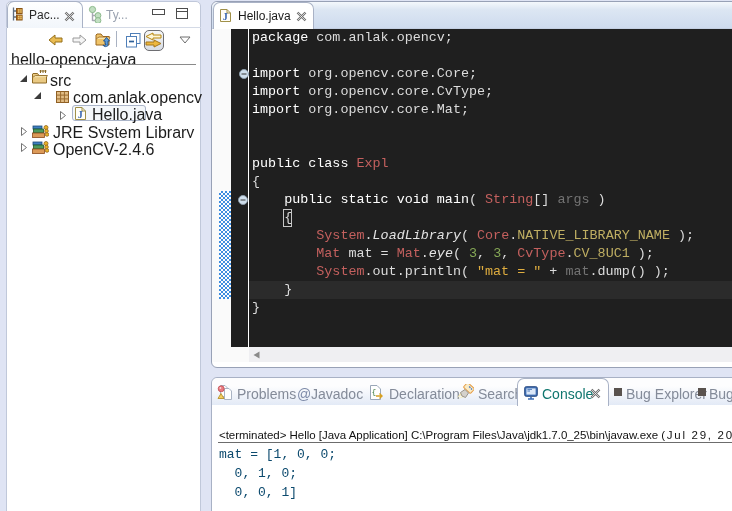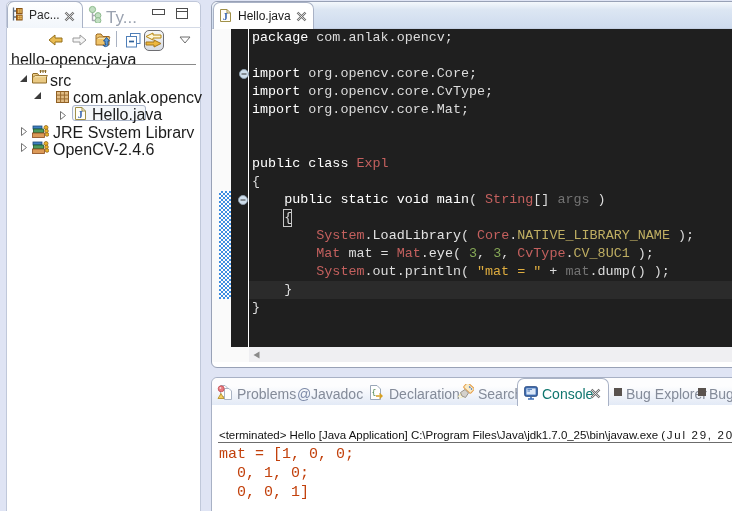--- a/index.html
+++ b/index.html
@@ -4,48 +4,48 @@
 html,body{width:732px;height:511px}
 body{position:relative;background:#dfe4f4;font-family:"Liberation Sans",sans-serif;overflow:hidden}
 .abs{position:absolute}
 .mono{font-family:"Liberation Mono",monospace}
 
 #lp{left:6px;top:1px;width:195px;height:520px;background:#fff;border:1px solid #c0c8da;border-radius:5px 5px 0 0}
 #lp-tabline{left:6px;top:27px;width:195px;height:1px;background:#d4dae6}
 .tab-act{background:linear-gradient(#fff,#f2f6fb);border:1px solid #a9b2c6;border-bottom:none;border-radius:7px 7px 0 0}
 #lp-tab1{left:7px;top:1px;width:76px;height:27px}
 #lp-tabtxt1{left:29px;top:8px;font-size:12px;color:#2a2a2a}
-#lp-tabtxt2{left:106px;top:8px;font-size:17px;color:#9aa2b0}
+#lp-tabtxt2{left:106px;top:8px;font-size:12px;color:#9aa2b0}
 
 .trow{font-size:16px;color:#1c1c1c;white-space:nowrap}
 .gray{color:#949494}
 
 #ed{left:211px;top:1px;width:530px;height:367px;background:#fff;border:1px solid #98a1b6;border-radius:6px 6px 0 6px}
 #ed-tabbar{left:212px;top:2px;width:530px;height:26px;background:linear-gradient(#f4f8fc,#dce6f3 30%,#cedbee);border-radius:6px 6px 0 0}
 #ed-tab{left:213px;top:2px;width:101px;height:27px;background:#fff;border:1px solid #a9b2c6;border-bottom:none;border-radius:7px 7px 0 0}
 #ed-tabtxt{left:238px;top:9px;font-size:12px;color:#1a1a1a}
 #ed-body{left:212px;top:28px;width:520px;height:319px;background:#fafafa;border-top:1px solid #c3cfe2}
 #ed-dark{left:231px;top:29px;width:501px;height:318px;background:#1f1f1f}
 #ed-sepline{left:248px;top:29px;width:1px;height:318px;background:#fff}
 #ed-range{left:218.5px;top:191px;width:12.5px;height:108px;background-image:conic-gradient(#3e8de0 25%,#fdfdfd 0 50%,#3e8de0 0 75%,#fdfdfd 0);background-size:4px 4px}
 #ed-curline{left:249px;top:281px;width:483px;height:18px;background:#2b2b2b}
 #code{left:252px;top:29px;font-size:13.4px;line-height:18px;color:#dcdcdc;white-space:pre}
 #code b{font-weight:normal;color:#fff}
-.t{color:#c4605e}.cst{color:#bfae62}.num{color:#85a856}.str{color:#dfad3f}.va{color:#737373}.it{color:#e3e3e3}
+.t{color:#c4605e}.cst{color:#bfae62}.num{color:#85a856}.str{color:#dfad3f}.va{color:#737373}.it{font-style:italic;color:#e3e3e3}
 #bracebox{left:282.5px;top:208.5px;width:9px;height:18.5px;border:1.4px solid #c6c6c6}
 #ed-scroll{left:249px;top:347px;width:483px;height:15px;background:#efeff2}
 #ed-scrollwhite{left:212px;top:347px;width:37px;height:15px;background:#fafafa}
 
 #bp{left:211px;top:377px;width:530px;height:140px;background:#fff;border:1px solid #a8b1c5;border-radius:6px 6px 0 0}
 #bp-tabbar{left:212px;top:378px;width:530px;height:27px;background:linear-gradient(#fdfdfe 30%,#e3eaf6);border-radius:6px 6px 0 0}
 #bp-tab{left:517px;top:378px;width:92px;height:28px;background:#fff;border:1px solid #a9b2c6;border-bottom:none;border-radius:7px 7px 0 0}
 .btxt{font-size:14px;color:#848b99;top:386px;white-space:nowrap}
 #console-head{left:219px;top:429px;font-size:11.5px;letter-spacing:-0.03px;color:#111;white-space:nowrap}
 #console-line{left:218px;top:442px;width:514px;height:1px;background:#6c6c6c}
-#console-body{left:219px;top:446px;font-size:15px;line-height:18.8px;color:#c2410c;white-space:pre}
+#console-body{left:219px;top:446px;font-size:13px;line-height:18.8px;color:#0c4a6e;white-space:pre}
 </style></head>
 <body>
 
 <div class="abs" id="lp"></div>
 <div class="abs" id="lp-tabline"></div>
 <div class="abs tab-act" id="lp-tab1"></div>
 
 <svg class="abs" style="left:12px;top:7px" width="12" height="14" viewBox="0 0 12 14">
   <path d="M1.5 0.5 V13.5 M1.5 4 H5 M1.5 10 H5" stroke="#5f6c7d" stroke-width="1.3" fill="none"></path>
   <rect x="4.5" y="1.5" width="5.6" height="5" fill="#b86f20" stroke="#8a5515"></rect>

